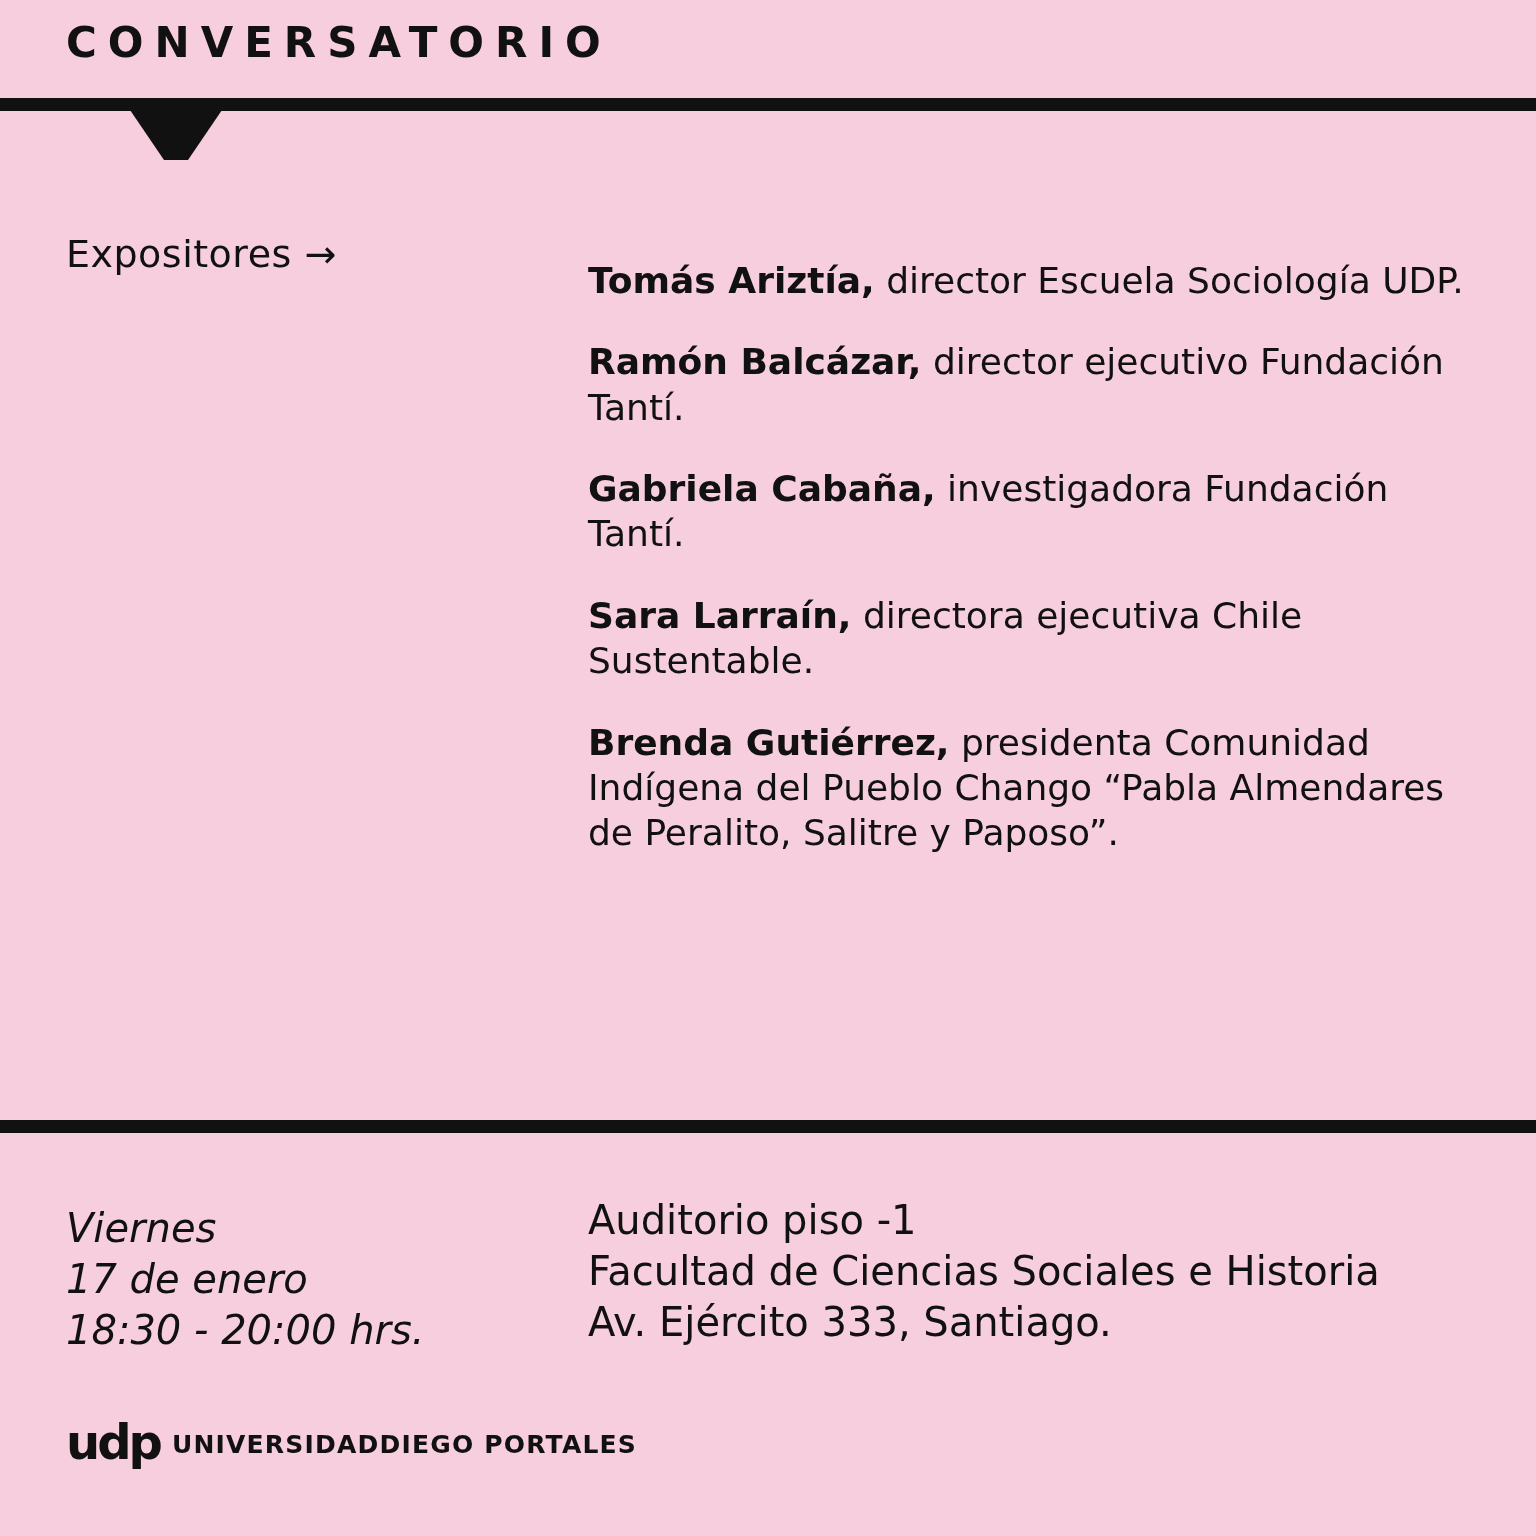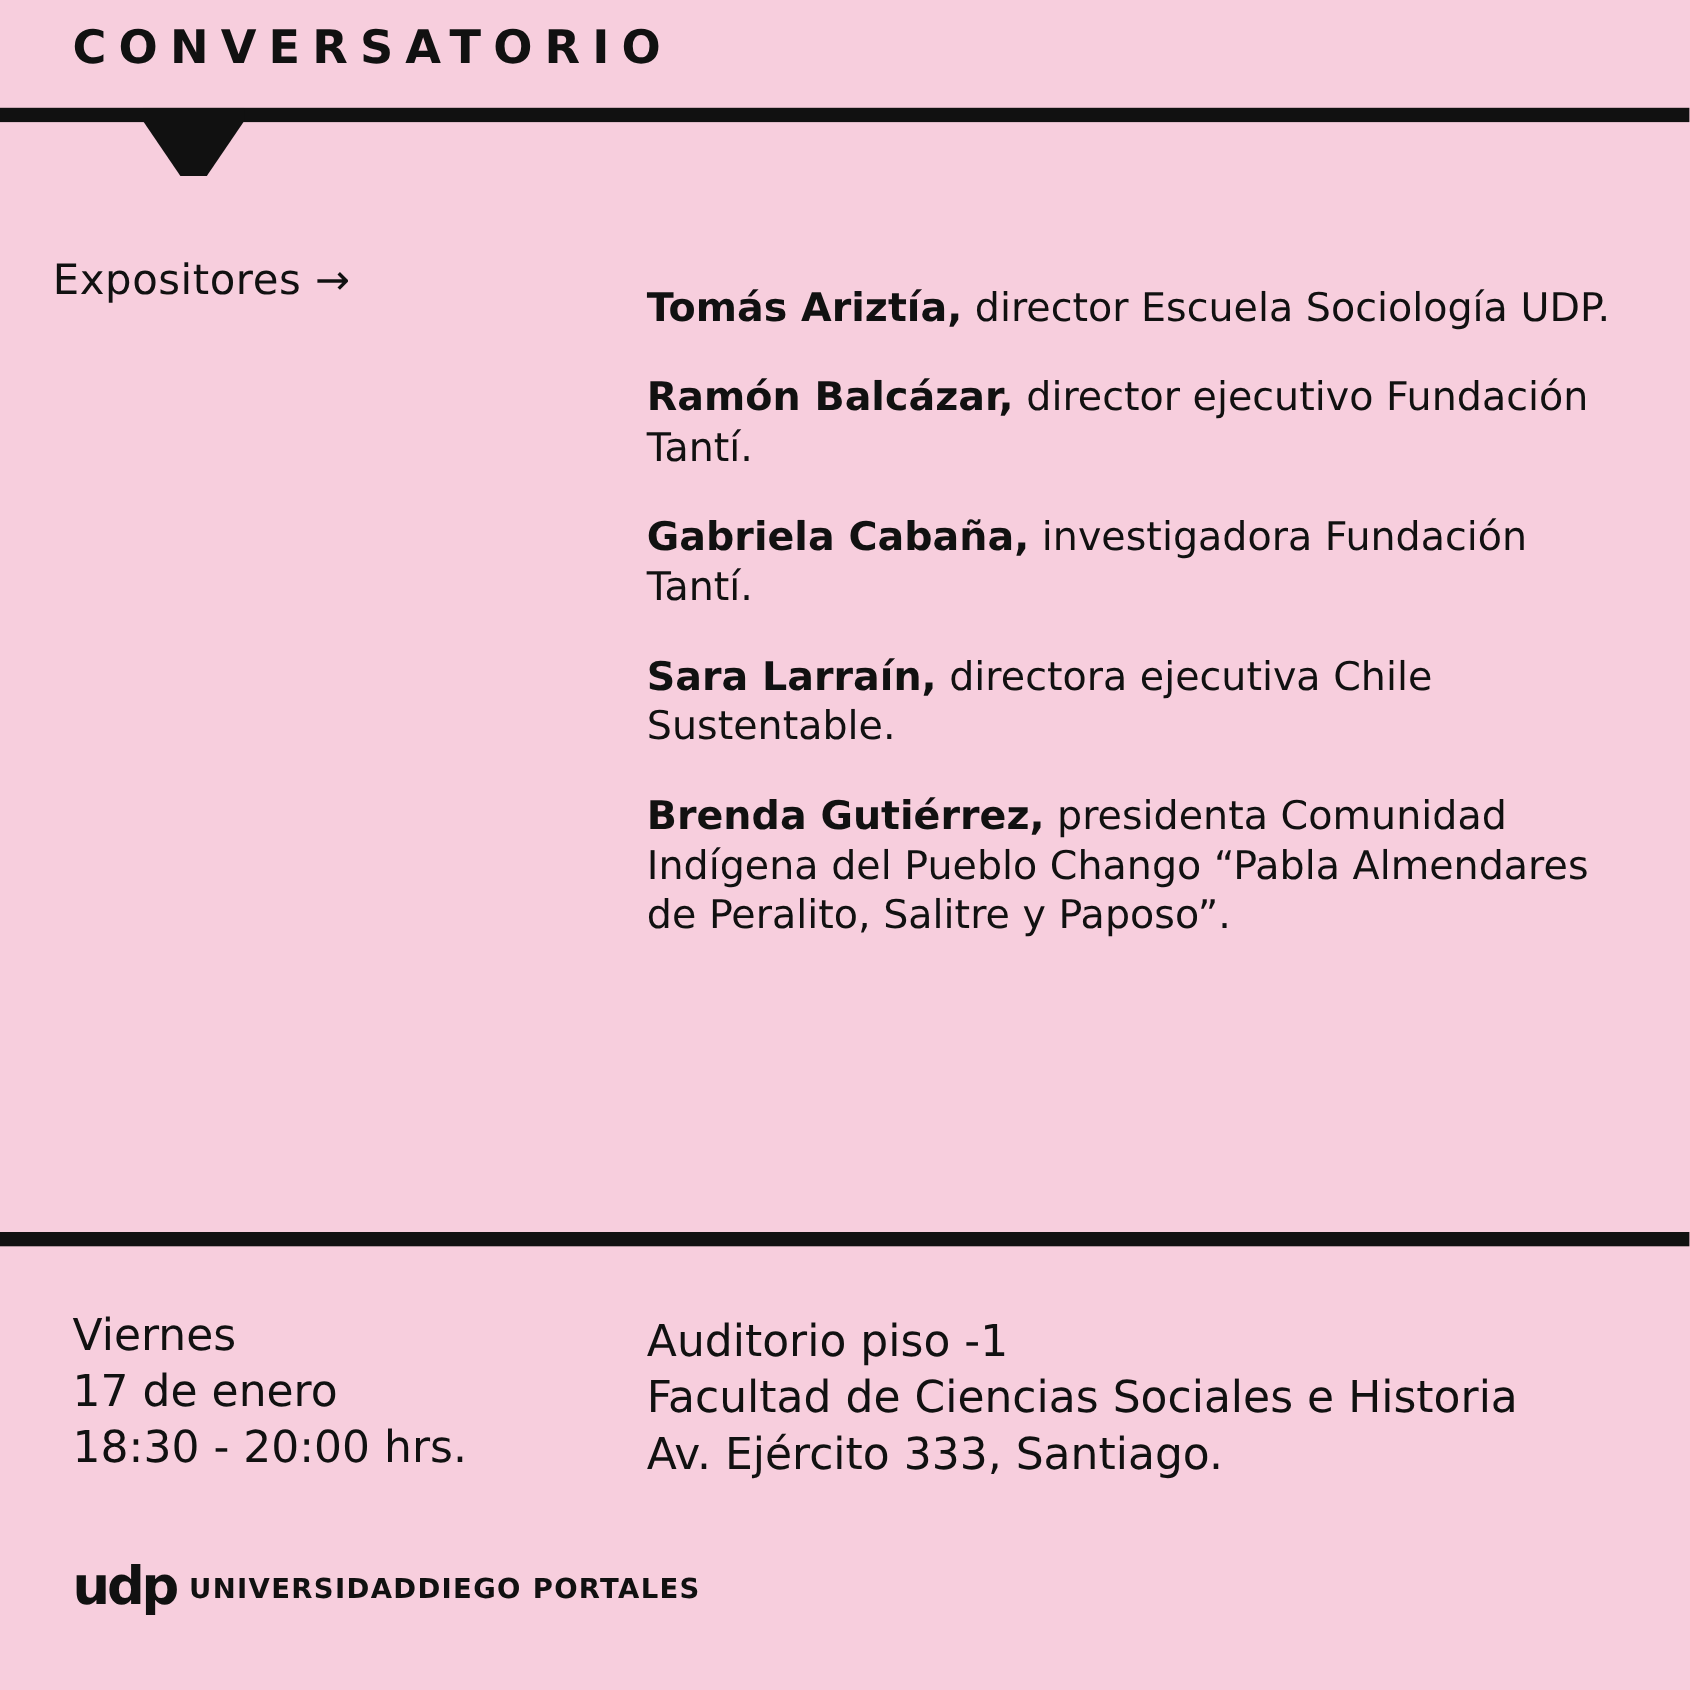--- a/index.html
+++ b/index.html
@@ -71,21 +71,21 @@
 
   
   .body-area {
     position: absolute;
     left: 0;
     top: 160px;
     width: 1536px;
   }
   .label-expositores {
     position: absolute;
-    left: 48px;
+    left: 66px;
     top: 72px;
     font-size: 38px;
     font-weight: 500;
     letter-spacing: 0.5px;
     color: #111111;
     white-space: nowrap;
   }
   .speakers {
     position: absolute;
     left: 588px;
@@ -118,25 +118,26 @@
   .footer {
     position: absolute;
     left: 0;
     top: 1133px;
     width: 1536px;
     height: 403px;
   }
   .footer-when {
     position: absolute;
     left: 66px;
-    top: 56px;
+    top: 70px;
     font-size: 40px;
     line-height: 1.27;
     color: #111111;
     white-space: nowrap;
+    font-style: italic;
   }
   .footer-where {
     position: absolute;
     left: 588px;
     top: 62px;
     font-size: 40px;
     line-height: 1.27;
     color: #111111;
     white-space: nowrap;
   }

